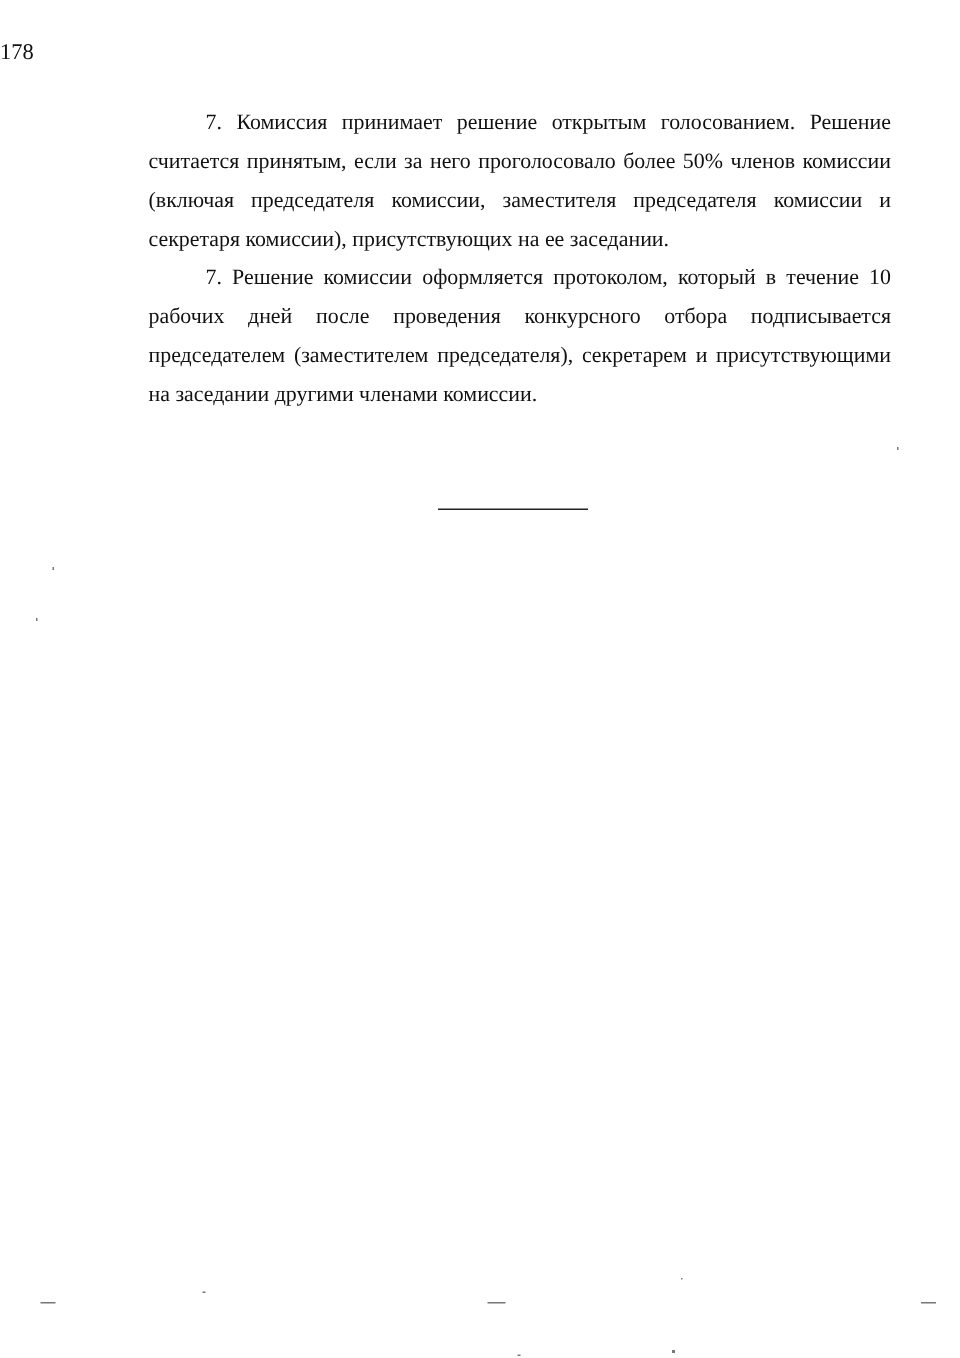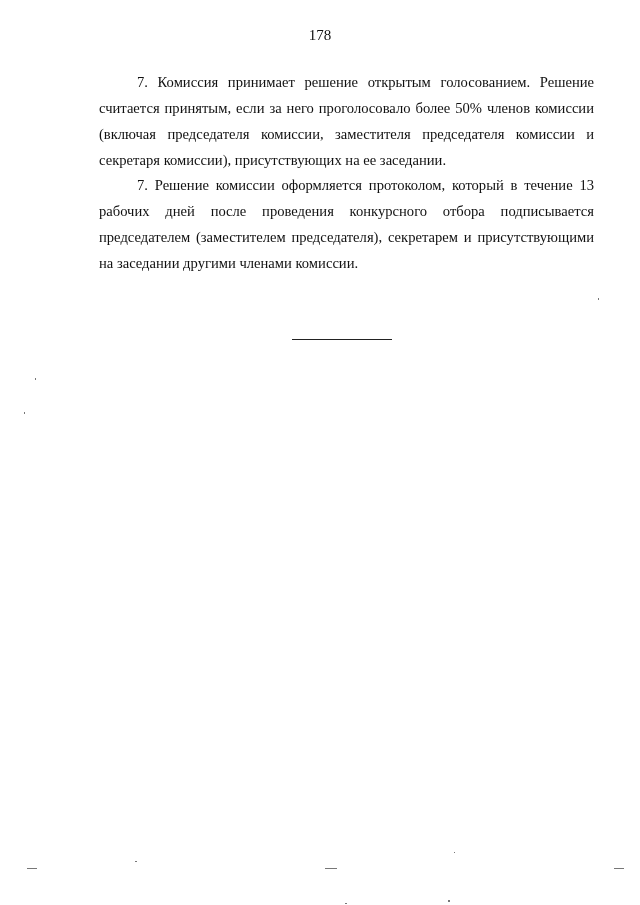--- a/index.html
+++ b/index.html
@@ -3,21 +3,21 @@
 <meta charset="utf-8">
 <style>
   html, body { margin: 0; padding: 0; background: #ffffff; }
   body {
     width: 640px; height: 905px; position: relative; overflow: hidden;
     font-family: "Liberation Serif", "DejaVu Serif", serif;
     color: #111111;
   }
   .page-number {
     position: absolute; top: 27px; left: 0; width: 640px;
-    text-align: center; font-size: 15px;
+    text-align: left; font-size: 15px;
   }
   .para {
     position: absolute; left: 99px; width: 495px;
     font-size: 14.6px; line-height: 26px;
     text-align: justify; text-indent: 38px;
     margin: 0;
   }
   .p6 { top: 69px; }
   .p7 { top: 172px; }
   .rule {
@@ -26,21 +26,21 @@
   }
   .speck { position: absolute; background: #777; }
 </style>
 </head>
 <body>
 
 <div>
   <div class="page-number">178</div>
 
   <p class="para p6">7. Комиссия принимает решение открытым голосованием. Решение считается принятым, если за него проголосовало более 50% членов комиссии (включая председателя комиссии, заместителя председателя комиссии и секретаря комиссии), присутствующих на ее заседании.</p>
-  <p class="para p7">7. Решение комиссии оформляется протоколом, который в течение 13 рабочих дней после проведения конкурсного отбора подписывается председателем (заместителем председателя), секретарем и присутствующими на заседании другими членами комиссии.</p>
+  <p class="para p7">7. Решение комиссии оформляется протоколом, который в течение 10 рабочих дней после проведения конкурсного отбора подписывается председателем (заместителем председателя), секретарем и присутствующими на заседании другими членами комиссии.</p>
 
   <div class="rule"></div>
 
   <div class="speck" style="left:27px;top:868px;width:10px;height:1px;"></div>
   <div class="speck" style="left:325px;top:868px;width:12px;height:1px;"></div>
   <div class="speck" style="left:614px;top:868px;width:10px;height:1px;"></div>
   <div class="speck" style="left:454px;top:852px;width:1px;height:1px;"></div>
   <div class="speck" style="left:135px;top:861px;width:2px;height:1px;"></div>
   <div class="speck" style="left:448px;top:900px;width:2px;height:2px;"></div>
   <div class="speck" style="left:345px;top:903px;width:2px;height:1px;"></div>

